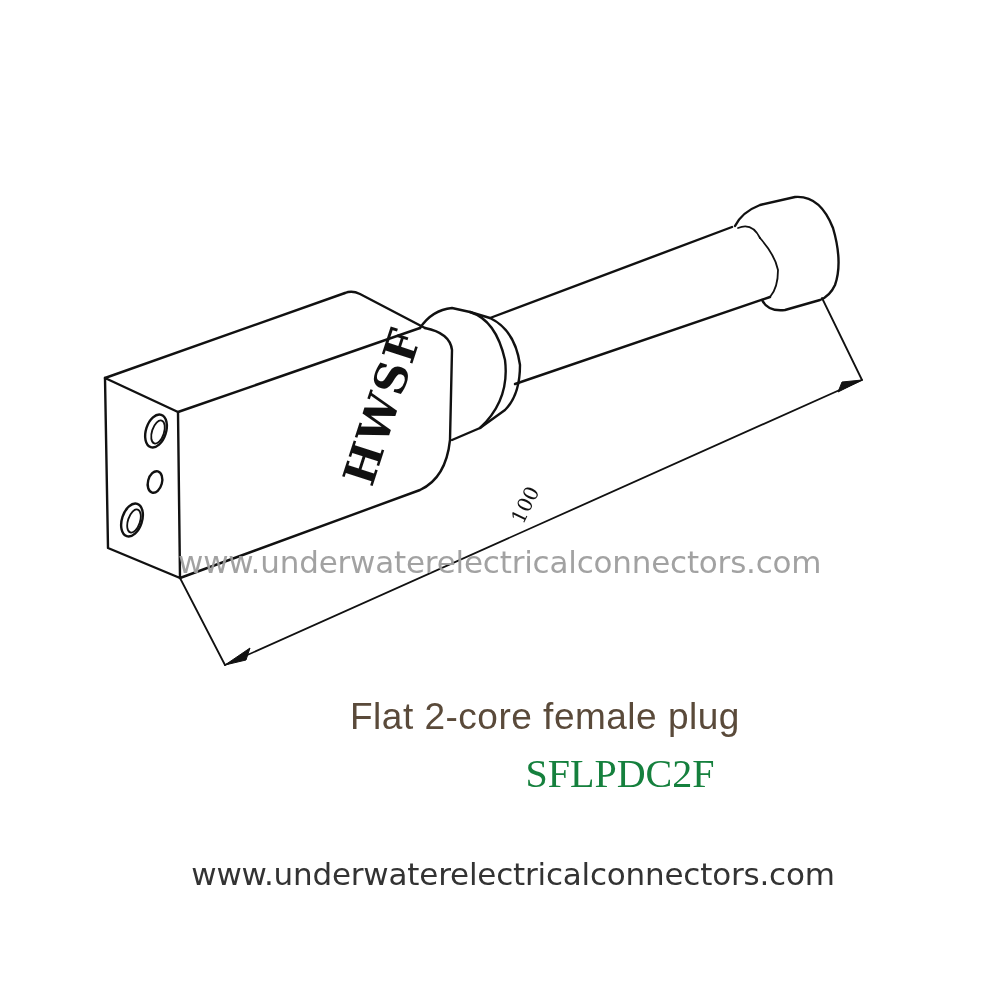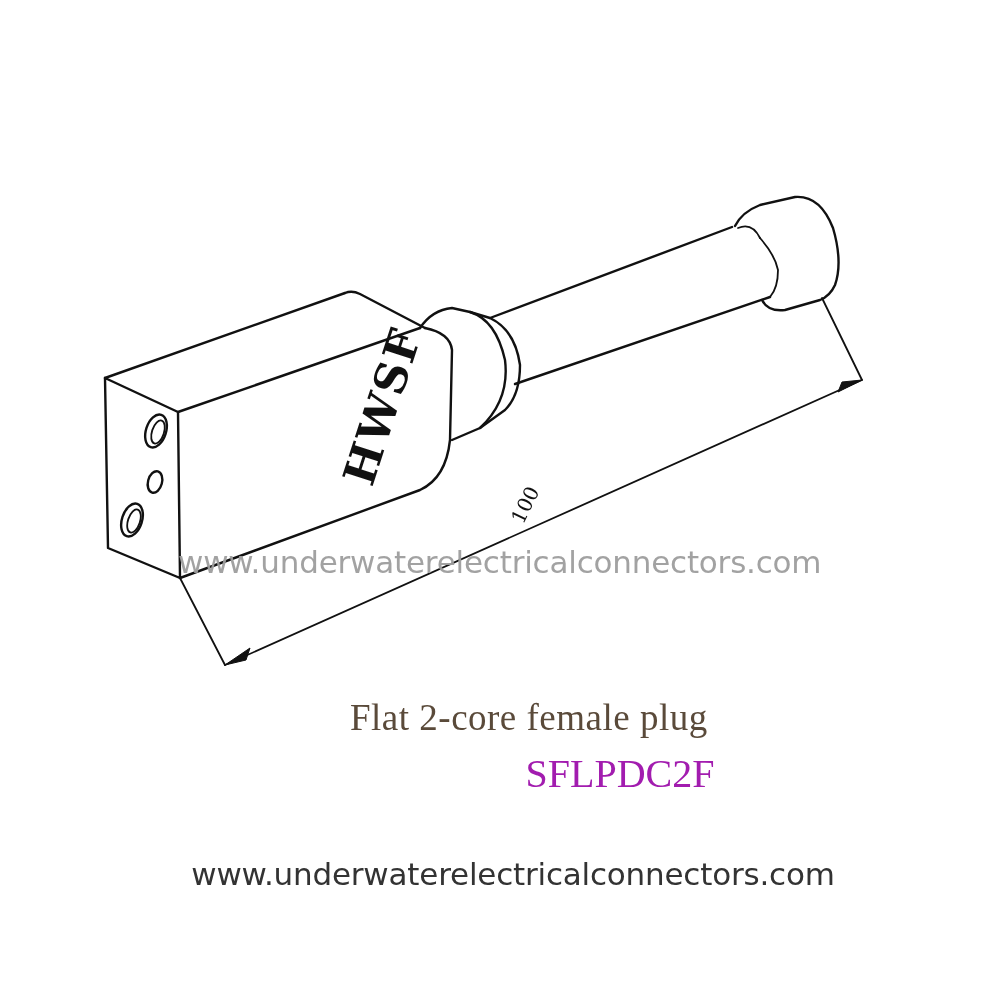--- a/index.html
+++ b/index.html
@@ -12,27 +12,27 @@
     .drawing .arrowhead { fill: #111111; stroke: #111111; stroke-width: 1; }
     .engrave { font-family: "DejaVu Serif", serif; font-weight: bold; font-size: 44px; fill: #111111; letter-spacing: 2px; }
     .dim-text { font-family: "DejaVu Serif", serif; font-size: 20px; fill: #111111; }
     .watermark-mid {
       position: absolute; left: 178px; top: 544px; width: 690px;
       font-family: "DejaVu Sans", sans-serif; font-size: 31px; color: #9e9e9e;
       letter-spacing: -0.2px; white-space: nowrap; opacity: 0.95;
     }
     .caption-title {
       position: absolute; left: 350px; top: 696px; width: 560px;
-      font-family: Liberation Serif, serif; font-size: 37px;
+      font-family: Liberation Sans, sans-serif; font-size: 37px;
       color: #5a4a3a; white-space: nowrap; letter-spacing: 0.5px;
     }
     .caption-code {
       position: absolute; left: 350px; top: 750px; width: 540px; text-align: center;
       font-family: "Liberation Serif", "DejaVu Serif", serif; font-size: 40px;
-      color: #a21caf; white-space: nowrap; letter-spacing: 0px;
+      color: #15803d; white-space: nowrap; letter-spacing: 0px;
     }
     .footer-url {
       position: absolute; left: 0; top: 856px; width: 1026px; text-align: center;
       font-family: "DejaVu Sans", sans-serif; font-size: 31px; color: #333333;
       white-space: nowrap; letter-spacing: -0.2px;
     }
   </style>
 </head>
 <body>
 

